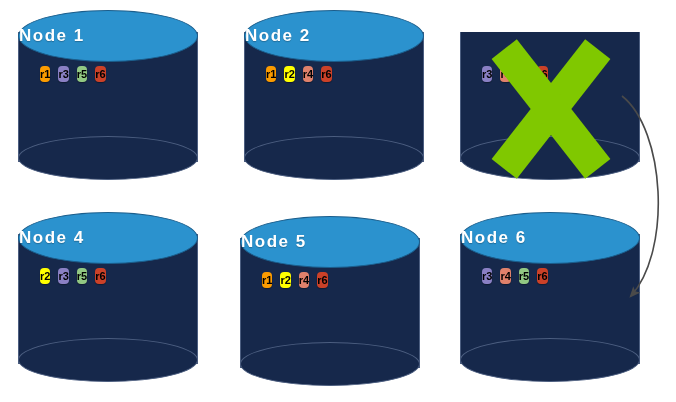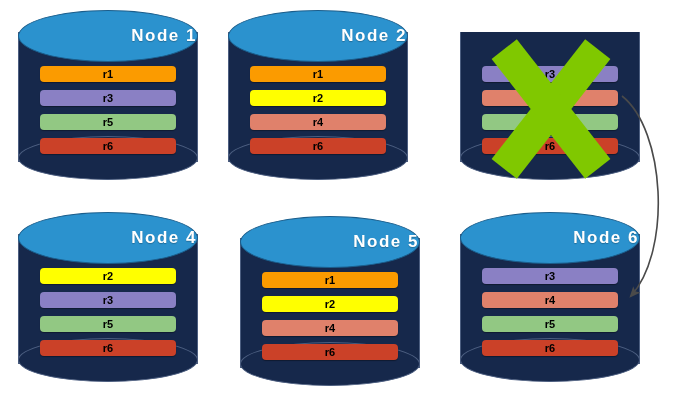--- a/index.html
+++ b/index.html
@@ -57,38 +57,38 @@
     left: 8px;
     top: 4px;
     width: 180px;
     height: 52px;
     background: #2B92CE;
     border-radius: 50% / 50%;
     border: 1px solid #1B5E8C;
     box-sizing: border-box;
     display: flex;
     align-items: center;
-    justify-content: flex-end;
+    justify-content: flex-start;
   }
   .node-label {
     color: #ffffff;
     font-size: 17px;
     font-weight: bold;
     letter-spacing: 1.5px;
     white-space: nowrap;
     text-shadow: 0 1px 1px rgba(0,0,0,0.25);
   }
 
   .records {
     position: absolute;
     left: 30px;
     top: 60px;
     width: 136px;
     display: flex;
-    flex-direction: column;
+    flex-direction: row;
     gap: 8px;
     z-index: 3;
   }
   .record {
     height: 16px;
     border-radius: 4px;
     display: flex;
     align-items: center;
     justify-content: center;
     color: #000000;
@@ -139,21 +139,21 @@
       <div class="cyl-top">
         <span class="node-label">Node 1</span>
       </div>
       <div class="records">
         <div class="record" style="background: rgb(251, 155, 0);">r1</div>
         <div class="record" style="background: rgb(138, 128, 196);">r3</div>
         <div class="record" style="background: rgb(146, 200, 131);">r5</div>
         <div class="record" style="background: rgb(203, 65, 40);">r6</div>
       </div>
     </div>
-    <div class="node" style="left: 220px; top: 6px;">
+    <div class="node" style="left: 236px; top: 6px;">
       <div class="cyl-body"></div>
       <div class="cyl-bottom"></div>
       <div class="cyl-top">
         <span class="node-label">Node 2</span>
       </div>
       <div class="records">
         <div class="record" style="background: rgb(251, 155, 0);">r1</div>
         <div class="record" style="background: rgb(255, 255, 0);">r2</div>
         <div class="record" style="background: rgb(224, 129, 107);">r4</div>
         <div class="record" style="background: rgb(203, 65, 40);">r6</div>

